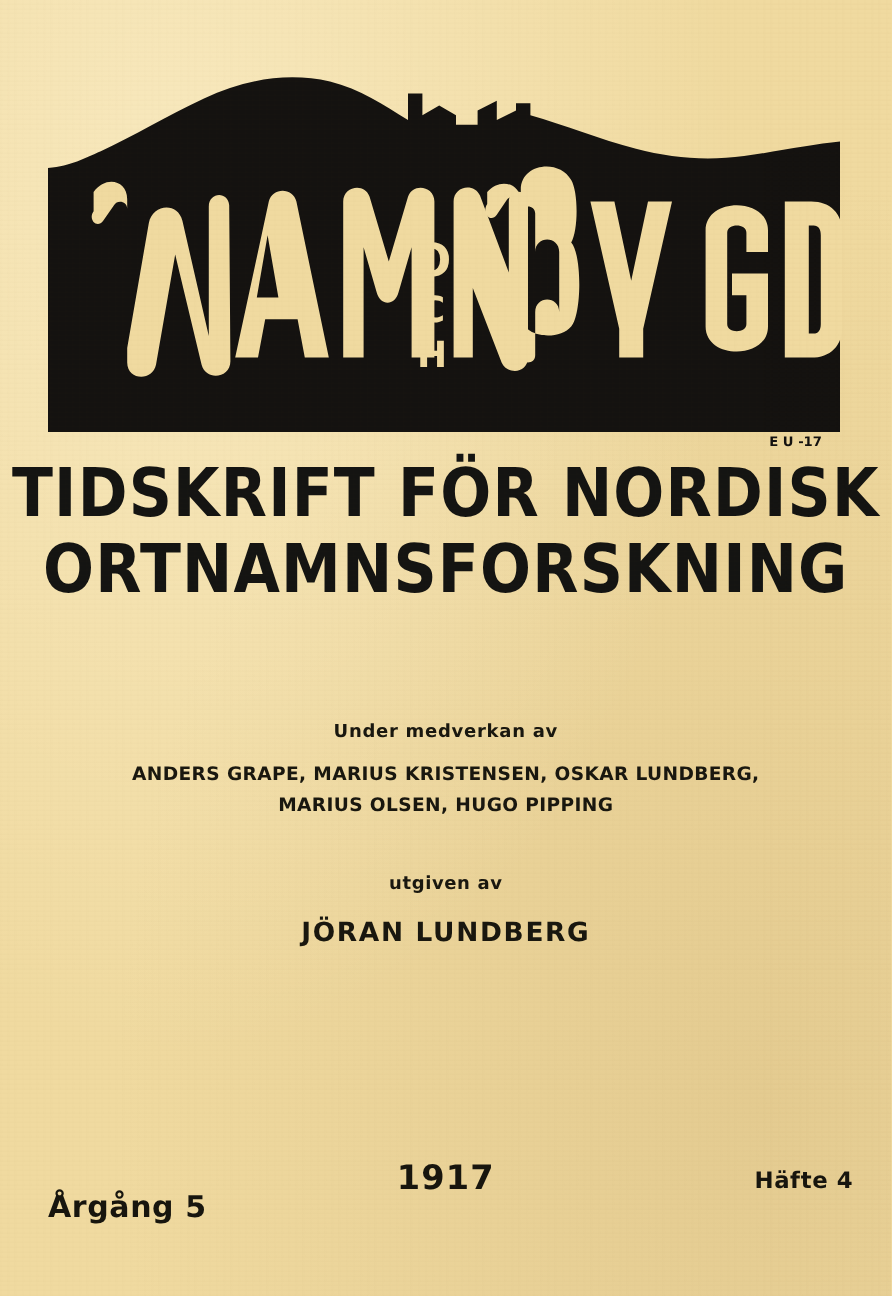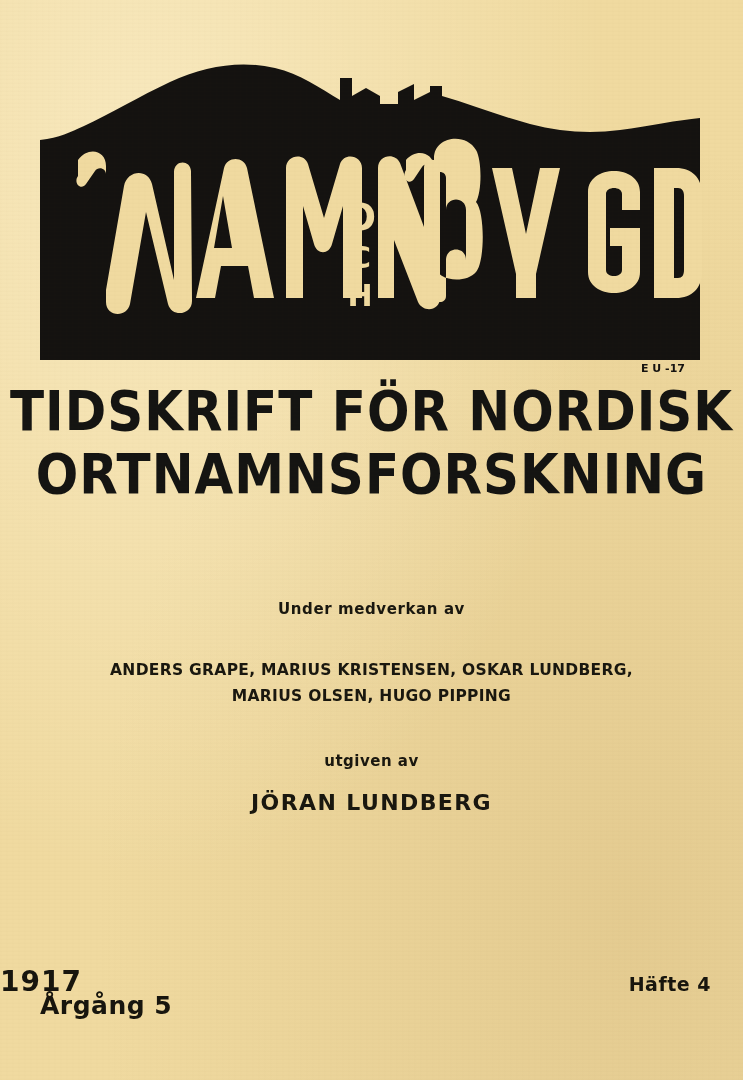--- a/index.html
+++ b/index.html
@@ -74,21 +74,21 @@
     text-align: center;
   }
   .credits div {
     font-family: "DejaVu Sans", sans-serif;
     color: #19170f;
   }
   .credits .under {
     font-size: 15px;
     font-weight: bold;
     letter-spacing: 0.6px;
-    margin-bottom: 39px;
+    margin-bottom: 14px;
   }
   .credits .names {
     font-size: 15.5px;
     font-weight: bold;
     letter-spacing: 0.3px;
     line-height: 1.7;
     text-align: center;
   }
   .credits .utgiven {
     font-size: 15px;
@@ -120,20 +120,21 @@
   .footer .volume {
     left: 40px;
     top: 26px;
     font-size: 25px;
     letter-spacing: 0.5px;
   }
   .footer .year {
     left: 0;
     top: 0;
     width: 743px;
+    text-align: center;
     font-size: 28px;
     letter-spacing: 1px;
   }
   .footer .issue {
     right: 32px;
     top: 8px;
     font-size: 19px;
     letter-spacing: 0.5px;
   }
 

